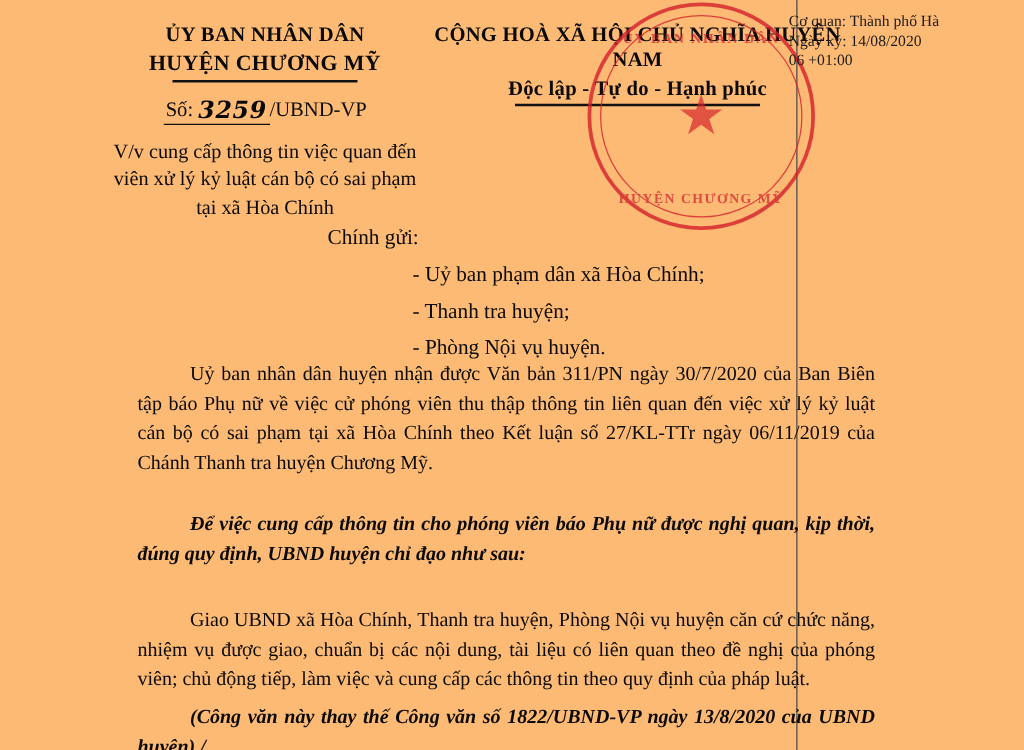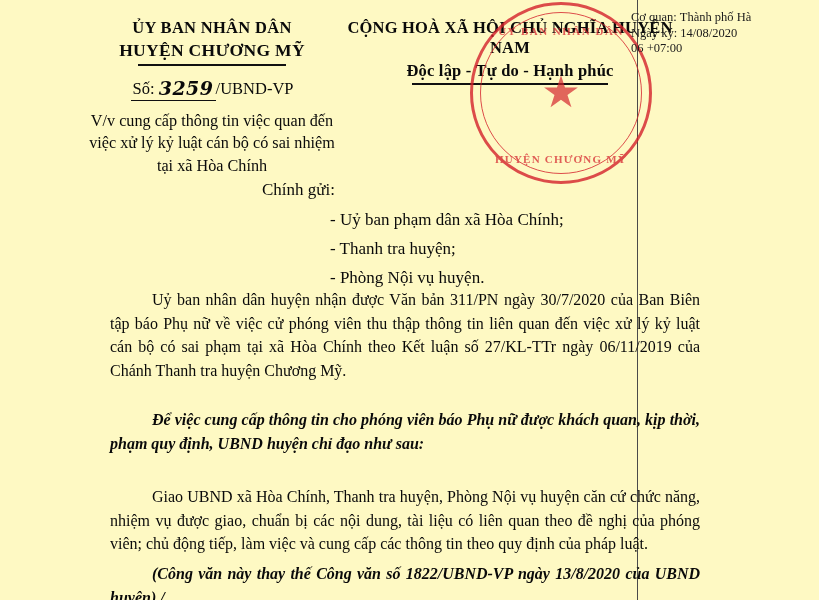--- a/index.html
+++ b/index.html
@@ -13,21 +13,21 @@
     overflow: hidden;
     font-family: "Liberation Serif", serif;
     color: #0a0a0a;
     position: relative;
   }
 
   .page {
     position: relative;
     width: 819px;
     height: 600px;
-    background: #fef9c3;
+    background: #fdba74;
   }
 
   
   .header {
     position: absolute;
     top: 10px;
     left: 0;
     width: 819px;
     height: 120px;
   }
@@ -268,54 +268,54 @@
       <div class="rule"></div>
     </div>
 
     <div class="so-line">
       <span class="so-underline"><span>Số:</span>
         <span class="so-num">3259</span></span><span>/UBND-VP</span>
     </div>
 
     <div class="vv">
       <div>V/v cung cấp thông tin việc quan đến</div>
-      <div>việc xử lý kỷ luật cán bộ có sai nhiệm</div>
+      <div>viên xử lý kỷ luật cán bộ có sai phạm</div>
       <div>tại xã Hòa Chính</div>
     </div>
 
     <div class="hdr-right">
       <div class="line1">CỘNG HOÀ XÃ HỘI CHỦ NGHĨA HUYỆN NAM</div>
       <div class="line2">Độc lập - Tự do - Hạnh phúc</div>
       <div class="rule"></div>
     </div>
 
 
     <div class="stamp">
       <div class="stamp-text-top">ỦY BAN NHÂN DÂN</div>
       <div class="stamp-star">★</div>
       <div class="stamp-text-bottom">HUYỆN CHƯƠNG MỸ</div>
     </div>
 
     <div class="sig-block">
       <div>Cơ quan: Thành phố Hà</div>
       <div>Ngày ký: 14/08/2020</div>
-      <div>06 +07:00</div>
+      <div>06 +01:00</div>
     </div>
   </div>
 
   <div class="kinhgui">Chính gửi:</div>
 
   <div class="recipients">
     <div>- Uỷ ban phạm dân xã Hòa Chính;</div>
     <div>- Thanh tra huyện;</div>
     <div>- Phòng Nội vụ huyện.</div>
   </div>
 
   <div class="para p1">Uỷ ban nhân dân huyện nhận được Văn bản 311/PN ngày 30/7/2020 của Ban Biên tập báo Phụ nữ về việc cử phóng viên thu thập thông tin liên quan đến việc xử lý kỷ luật cán bộ có sai phạm tại xã Hòa Chính theo Kết luận số 27/KL-TTr ngày 06/11/2019 của Chánh Thanh tra huyện Chương Mỹ.</div>
 
 
-  <div class="para p2">Để việc cung cấp thông tin cho phóng viên báo Phụ nữ được khách quan, kịp thời, phạm quy định, UBND huyện chỉ đạo như sau:</div>
+  <div class="para p2">Để việc cung cấp thông tin cho phóng viên báo Phụ nữ được nghị quan, kịp thời, đúng quy định, UBND huyện chỉ đạo như sau:</div>
 
   <div class="para p3">Giao UBND xã Hòa Chính, Thanh tra huyện, Phòng Nội vụ huyện căn cứ chức năng, nhiệm vụ được giao, chuẩn bị các nội dung, tài liệu có liên quan theo đề nghị của phóng viên; chủ động tiếp, làm việc và cung cấp các thông tin theo quy định của pháp luật.</div>
 
   <div class="para p4">(Công văn này thay thế Công văn số 1822/UBND-VP ngày 13/8/2020 của UBND huyện)./.</div>
 
 </div>
 
 </body></html>

